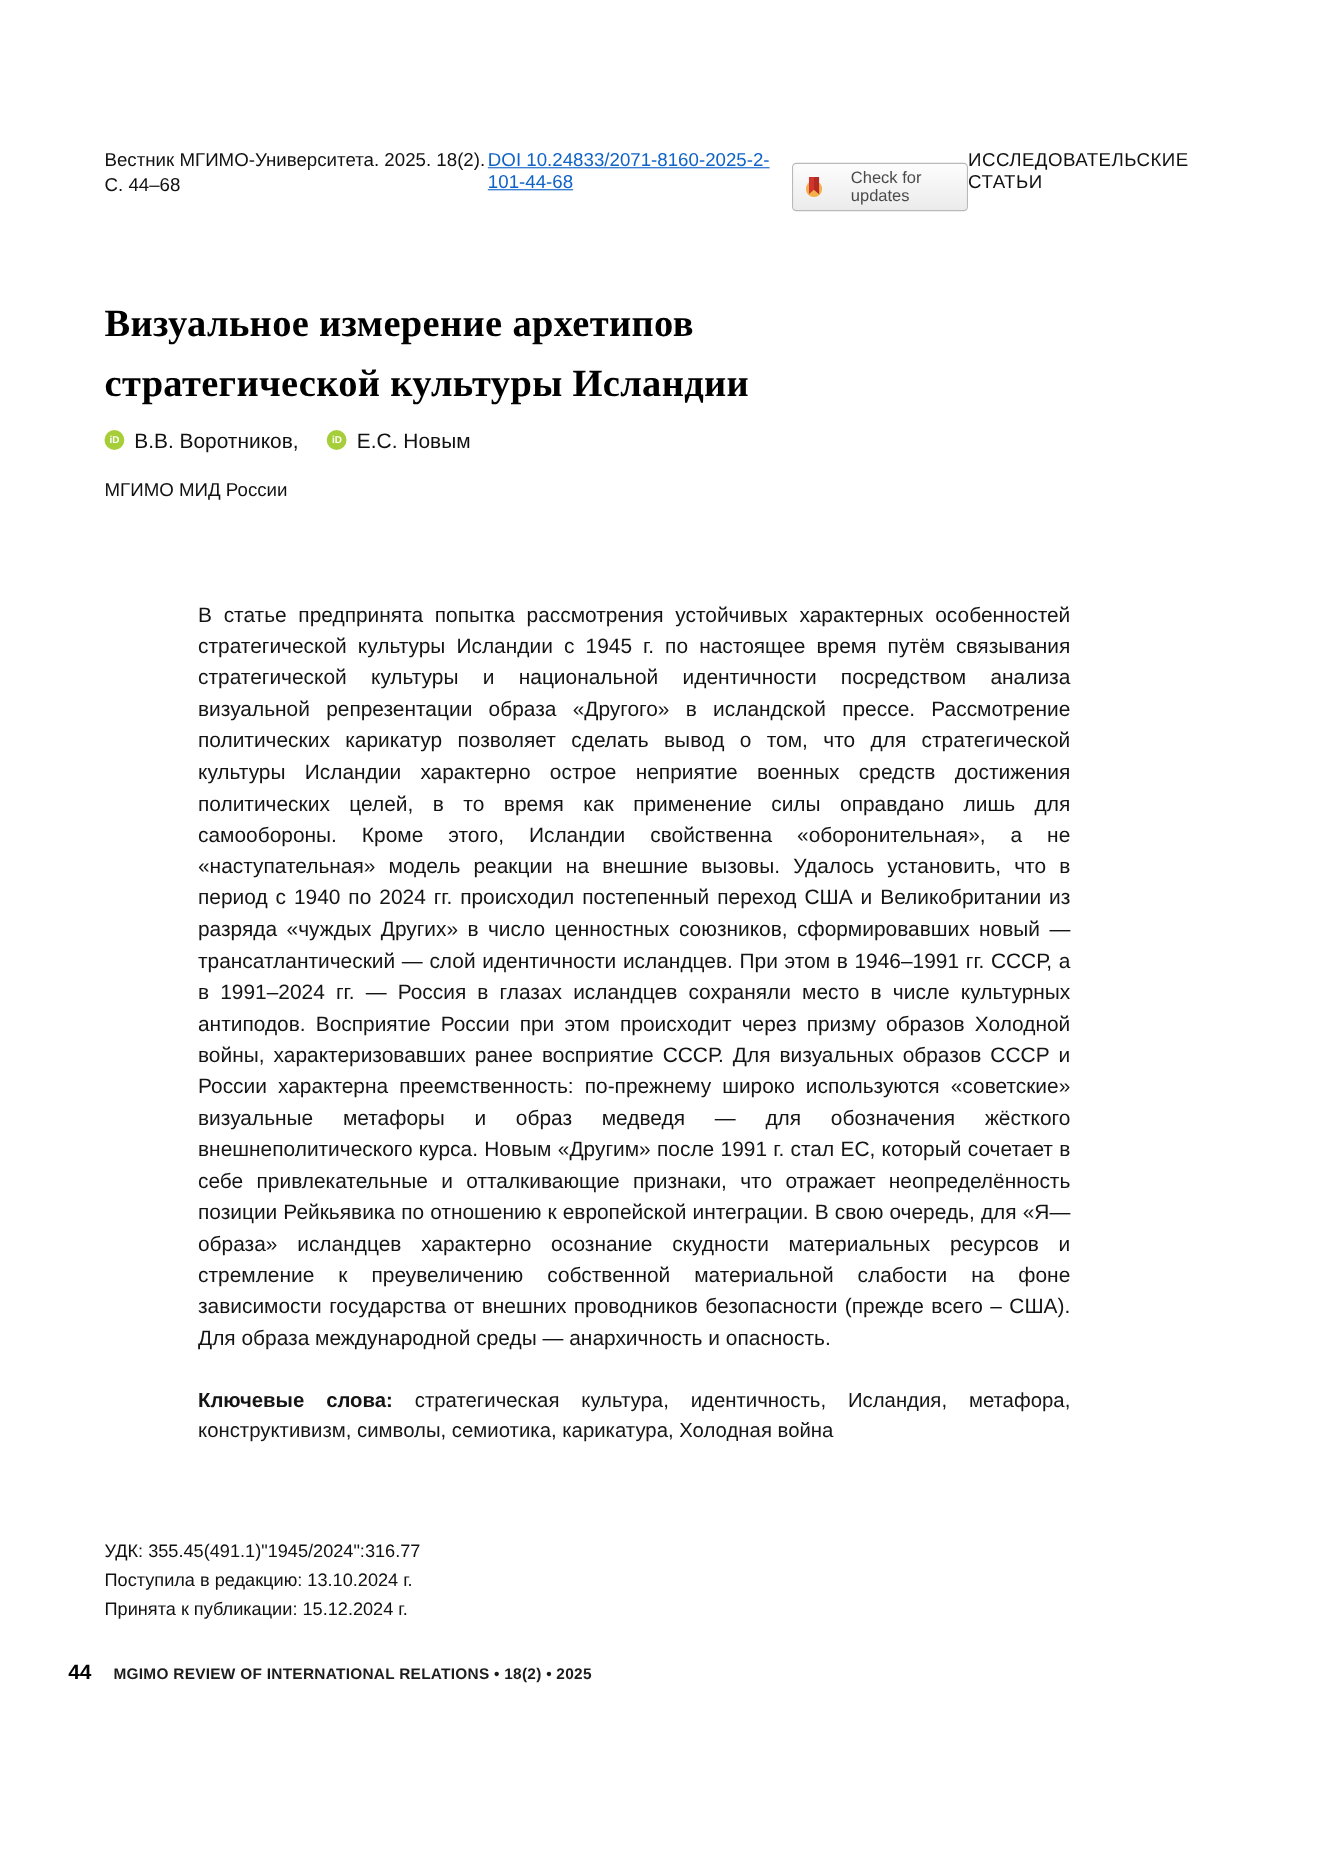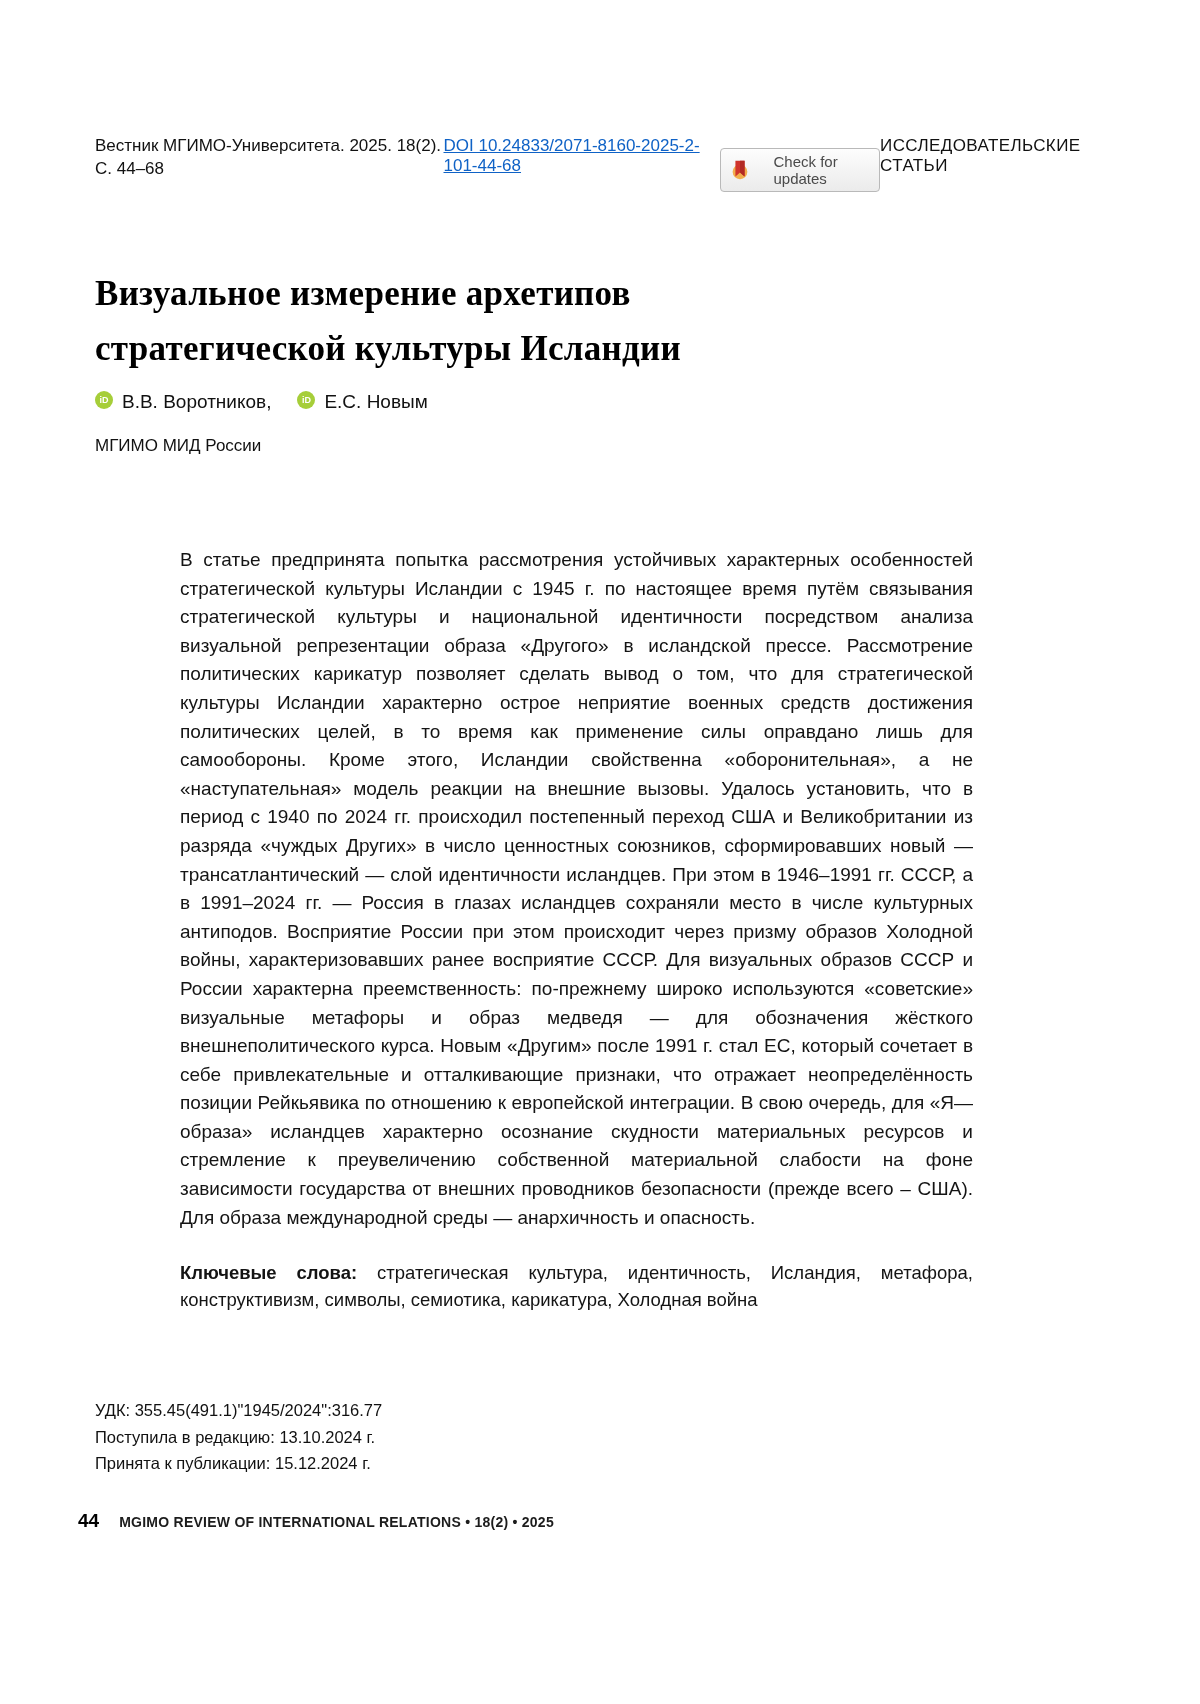--- a/index.html
+++ b/index.html
@@ -36,21 +36,21 @@
   .abstract-wrap{position:absolute;top:546px;left:180px;width:793px;}
   .abstract{font-size:19px;line-height:28.6px;text-align:justify;color:#141414;
             margin:0;}
   .keywords{margin-top:27px;font-size:18.5px;line-height:27px;text-align:justify;
             color:#141414;}
   .keywords .kw-label{font-weight:bold;}
 
   .meta{position:absolute;top:1397px;left:95px;font-size:16.5px;line-height:26.5px;
         color:#111;}
 
-  .footer{position:absolute;top:1510px;left:78px;display:flex;
+  .footer{position:absolute;top:1510px;left:62px;display:flex;
           align-items:baseline;gap:20px;}
   .page-num{font-size:19px;font-weight:bold;color:#000;}
   .footer-journal{font-size:14px;font-weight:bold;letter-spacing:0.25px;color:#1c1c1c;}
 </style>
 </head>
 <body>
 
 <div class="page">
 
   <div class="header">

